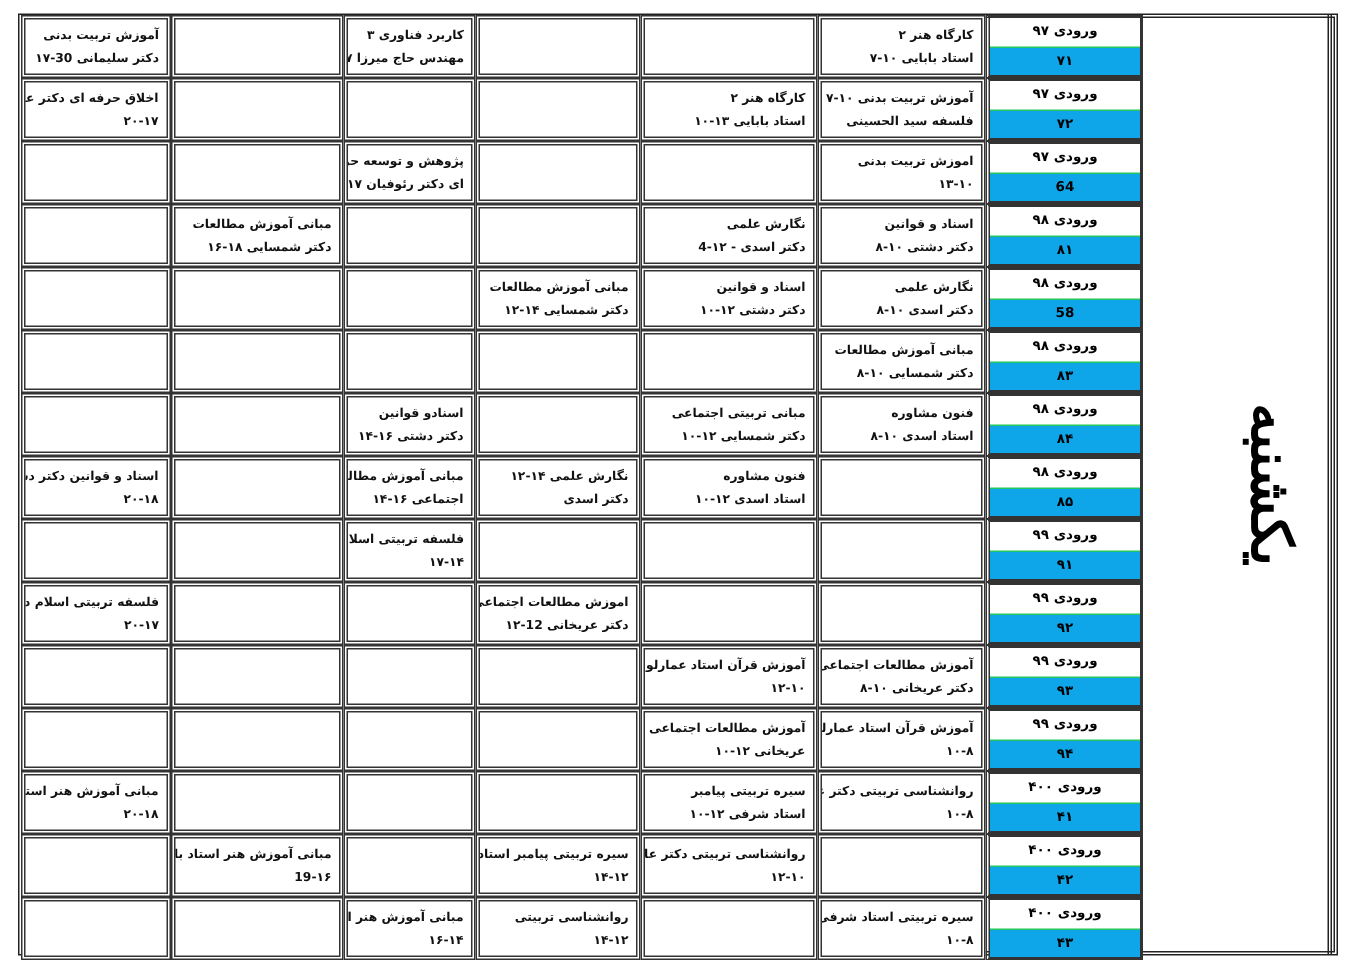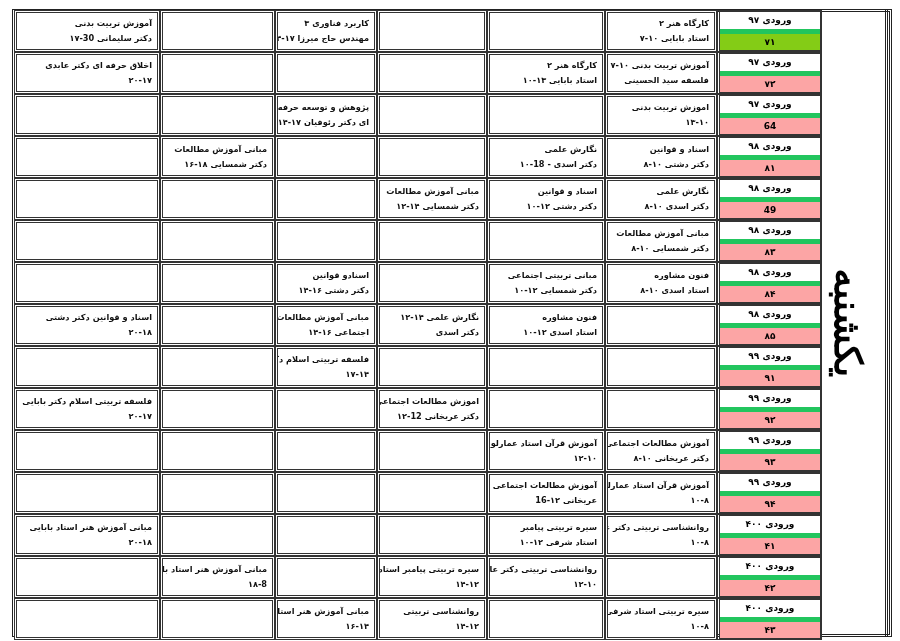--- a/index.html
+++ b/index.html
@@ -4,26 +4,26 @@
 <style>
   html,body{margin:0;padding:0;background:#ffffff;}
   body{width:900px;height:641px;overflow:hidden;position:relative;font-family:"DejaVu Sans",sans-serif;}
   .sheet{position:absolute;left:12px;top:9px;width:880px;height:628px;border:3px double #222;box-sizing:border-box;background:#fff;}
   table.sched{position:absolute;left:14px;top:10px;border-collapse:separate;border-spacing:0;direction:rtl;}
   table.sched td{padding:0;vertical-align:top;}
   .cell{box-sizing:border-box;border:3px double #333;height:42px;background:#fff;}
   .course{padding:2px 5px 0 4px;text-align:right;font-size:8.2px;font-weight:bold;line-height:16px;color:#111;white-space:nowrap;overflow:hidden;}
   .course div{height:15px;}
   .cls{box-sizing:border-box;border:2px solid #333;border-left:3px double #333;height:42px;width:105px;display:flex;flex-direction:column;}
-  .cls .entry{flex:1;display:flex;align-items:center;justify-content:center;font-size:9px;font-weight:bold;background:#fff;border-bottom:5px solid #22c55e;}
-  .cls .code{flex:1;display:flex;align-items:center;justify-content:center;font-size:9px;font-weight:bold;background:#fca5a5;}
-  .cls .code.white{background:#84cc16;}
+  .cls .entry{flex:1;display:flex;align-items:center;justify-content:center;font-size:9px;font-weight:bold;background:#fff;border-bottom:1px solid #22c55e;}
+  .cls .code{flex:1;display:flex;align-items:center;justify-content:center;font-size:9px;font-weight:bold;background:#0ea5e9;}
+  .cls .code.white{background:#0ea5e9;}
   .daycol{position:absolute;left:810px;top:10px;width:78px;height:626px;border-right:3px double #222;box-sizing:border-box;}
   .daylabel{position:absolute;left:50%;top:50%;transform:translate(-50%,-50%) rotate(90deg);font-size:38px;font-weight:bold;color:#000;white-space:nowrap;font-family:"DejaVu Serif",serif;}
-  .w1{width:112px}.w2{width:118px}.w3{width:110px}.w4{width:102px}.w5{width:115px}.w6{width:146px}
+  .w1{width:112px}.w2{width:118px}.w3{width:110px}.w4{width:88px}.w5{width:115px}.w6{width:100px}
 </style>
 </head>
 <body>
 
 <div class="sheet"></div>
 
 <div class="daycol">
   <div class="daylabel">یکشنبه</div>
 </div>
 
@@ -170,21 +170,21 @@
         </td>
         <td>
           <div class="cell course w1">
             <div>اسناد و قوانین</div>
             <div>دکتر دشتی ۱۰-۸</div>
           </div>
         </td>
         <td>
           <div class="cell course w2">
             <div>نگارش علمی</div>
-            <div>دکتر اسدی - 18-۱۰</div>
+            <div>دکتر اسدی - ۱۲-4</div>
           </div>
         </td>
         <td>
           <div class="cell course w3">
             <div></div>
             <div></div>
           </div>
         </td>
         <td>
           <div class="cell course w4">
@@ -202,21 +202,21 @@
           <div class="cell course w6">
             <div></div>
             <div></div>
           </div>
         </td>
       </tr>
       <tr>
         <td>
           <div class="cls">
             <div class="entry">ورودی ۹۸</div>
-            <div class="code">49</div>
+            <div class="code">58</div>
           </div>
         </td>
         <td>
           <div class="cell course w1">
             <div>نگارش علمی</div>
             <div>دکتر اسدی ۱۰-۸</div>
           </div>
         </td>
         <td>
           <div class="cell course w2">
@@ -522,21 +522,21 @@
         </td>
         <td>
           <div class="cell course w1">
             <div>آموزش قرآن استاد عمارلو</div>
             <div>۱۰-۸</div>
           </div>
         </td>
         <td>
           <div class="cell course w2">
             <div>آموزش مطالعات اجتماعی دکتر</div>
-            <div>عریخانی ۱۲-16</div>
+            <div>عریخانی ۱۲-۱۰</div>
           </div>
         </td>
         <td>
           <div class="cell course w3">
             <div></div>
             <div></div>
           </div>
         </td>
         <td>
           <div class="cell course w4">
@@ -628,21 +628,21 @@
         </td>
         <td>
           <div class="cell course w4">
             <div></div>
             <div></div>
           </div>
         </td>
         <td>
           <div class="cell course w5">
             <div>مبانی آموزش هنر استاد بابایی</div>
-            <div>۱۸-8</div>
+            <div>19-۱۶</div>
           </div>
         </td>
         <td>
           <div class="cell course w6">
             <div></div>
             <div></div>
           </div>
         </td>
       </tr>
       <tr>

